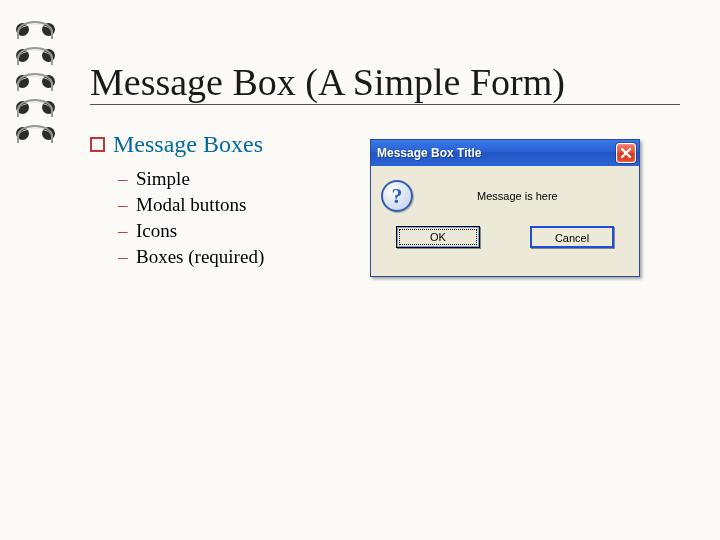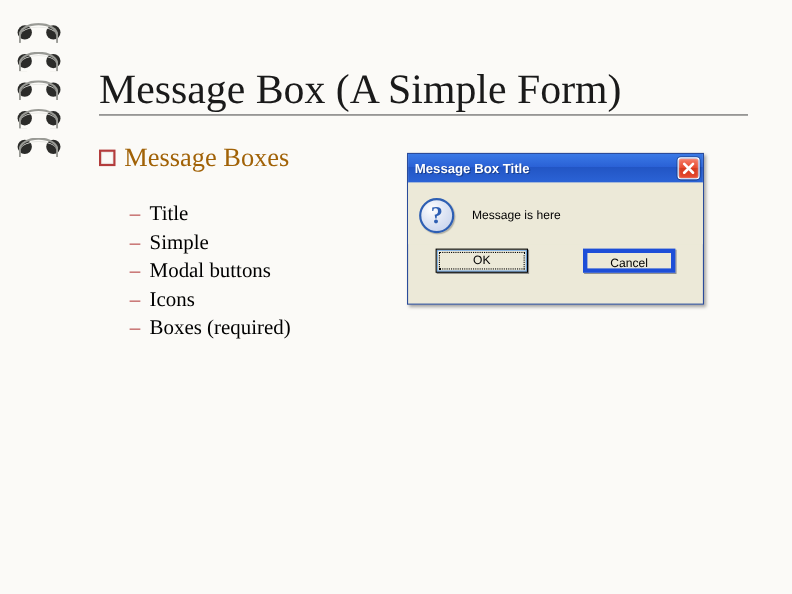--- a/index.html
+++ b/index.html
@@ -80,23 +80,23 @@
 
   .body {
     display: flex;
     margin-top: 26px;
   }
   .bullets {
     flex: 1;
   }
   .level1 {
     font-size: 24px;
-    color: #a16207;
+    color: #0369a1;
     font-family: "Times New Roman", Georgia, serif;
-    margin-bottom: 26px;
+    margin-bottom: 10px;
   }
   .level1 .sq {
     display: inline-block;
     width: 15px;
     height: 15px;
     border: 2px solid #b33c3c;
     margin-right: 8px;
     vertical-align: 0px;
     box-sizing: border-box;
     box-shadow: 0 0 0 1px rgba(0,0,0,0.05) inset;
@@ -182,32 +182,33 @@
     font-weight: bold;
     font-size: 22px;
     font-family: Georgia, serif;
     box-sizing: border-box;
     margin-right: 16px;
     box-shadow: 1px 1px 1px rgba(0,0,0,0.25);
   }
   .mb-text {
     font-size: 11px;
     color: #000;
+    margin-left: 48px;
   }
   .mb-buttons {
     display: flex;
     justify-content: space-around;
     padding: 4px 10px 28px 10px;
     gap: 20px;
   }
   .mb-btn {
     width: 84px;
     height: 22px;
     background: #ece9d8;
-    border: 4px solid #1d4ed8;
+    border: 2px solid #1d4ed8;
     font-family: Tahoma, sans-serif;
     font-size: 11px;
     text-align: center;
     line-height: 20px;
     box-sizing: border-box;
     box-shadow: 1px 1px 0 #888;
   }
   .mb-btn.default {
     outline: 1px dotted #000;
     outline-offset: -4px;
@@ -250,21 +251,20 @@
 
   <div class="content">
     <h1 class="title">Message Box (A Simple Form)</h1>
 
     <div class="body">
       <div class="bullets">
         <div class="level1">
           <span class="sq"></span><span>Message Boxes</span>
         </div>
         <ul class="level2">
-          <li>Title</li>
           <li>Simple</li>
           <li>Modal buttons</li>
           <li>Icons</li>
           <li>Boxes (required)</li>
         </ul>
       </div>
 
       <div class="msgbox-wrap">
         <div class="msgbox">
           <div class="titlebar">

